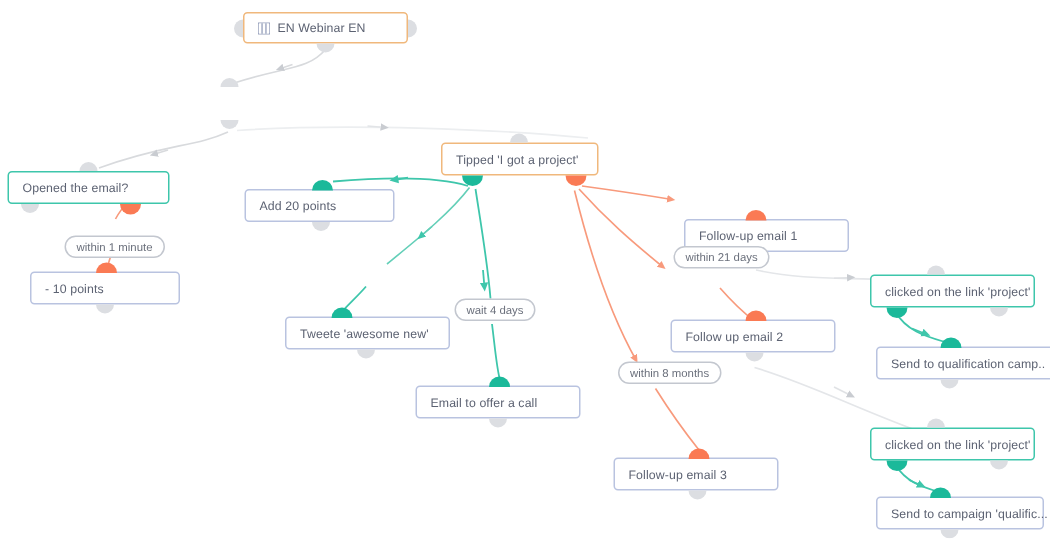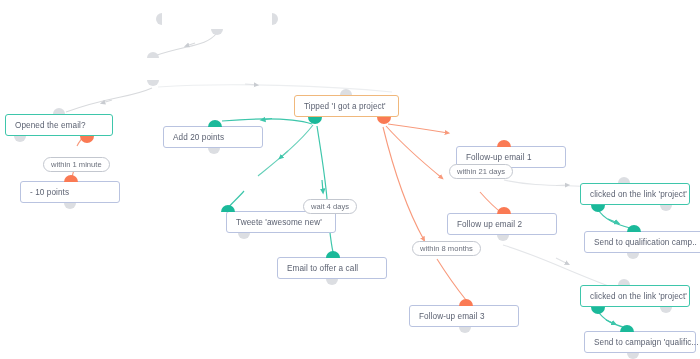--- a/index.html
+++ b/index.html
@@ -170,20 +170,30 @@
     <path d="M 597,208 C 604,220 616,224 630,228" fill="none" stroke="#3ec6ab" stroke-width="1.2"></path>
     <path d="M 608,219 L 618,223" stroke="#3ec6ab" stroke-width="1.2" fill="none" marker-end="url(#ah-teal)"></path>
 
     <path d="M 503,245 C 540,256 570,272 614,288" fill="none" stroke="#e4e6e9" stroke-width="1.1"></path>
     <path d="M 556,258 L 568,264" stroke="#e0e2e5" stroke-width="1.1" fill="none" marker-end="url(#ah-grey)"></path>
 
     <path d="M 597,310 C 604,321 613,324 626,328" fill="none" stroke="#3ec6ab" stroke-width="1.2"></path>
     <path d="M 606,320 L 615,324" stroke="#3ec6ab" stroke-width="1.2" fill="none" marker-end="url(#ah-teal)"></path>
   </svg>
 
+  <div class="node accent-orange" style="left:162px; top:8px; width:110px; height:21px;">
+    <span class="node-icon">
+      <svg width="8" height="8" viewBox="0 0 8 8">
+        <rect x="0" y="0" width="8" height="8" rx="1" fill="none" stroke="#98a2bd" stroke-width="1"></rect>
+        <line x1="2.7" y1="0.5" x2="2.7" y2="7.5" stroke="#98a2bd" stroke-width="0.9"></line>
+        <line x1="5.3" y1="0.5" x2="5.3" y2="7.5" stroke="#98a2bd" stroke-width="0.9"></line>
+      </svg>
+    </span>
+    <span>EN Webinar EN</span>
+  </div>
   <div class="port grey-left" style="left:156px; top:13px;"></div>
   <div class="port grey-right" style="left:272px; top:13px;"></div>
   <div class="port grey-bot" style="left:211px; top:29px;"></div>
 
   <div class="port grey-top" style="left:147px; top:52px;"></div>
   <div class="port grey-bot" style="left:147px; top:80px;"></div>
 
   <div class="node accent-teal" style="left:5px; top:114px; width:108px; height:22px;">
     <span>Opened the email?</span>
   </div>
@@ -208,21 +218,21 @@
   <div class="port teal-bot" style="left:308px; top:117px;"></div>
   <div class="port orange-bot" style="left:377px; top:117px;"></div>
 
   <div class="node" style="left:163px; top:126px; width:100px; height:22px;">
     <span>Add 20 points</span>
   </div>
   <div class="port teal-top" style="left:208px; top:120px;"></div>
   <div class="port grey-bot" style="left:208px; top:148px;"></div>
 
 
-  <div class="node" style="left:190px; top:211px; width:110px; height:22px;margin-left:36px;">
+  <div class="node" style="left:190px; top:211px; width:110px; height:22px;">
     <span>Tweete 'awesome new'</span>
   </div>
   <div class="port teal-top" style="left:221px; top:205px;"></div>
   <div class="port grey-bot" style="left:238px; top:233px;"></div>
 
   <div class="label" style="left:303px; top:199px;">
     <span>wait 4 days</span>
   </div>
 
   <div class="node" style="left:277px; top:257px; width:110px; height:22px;">

